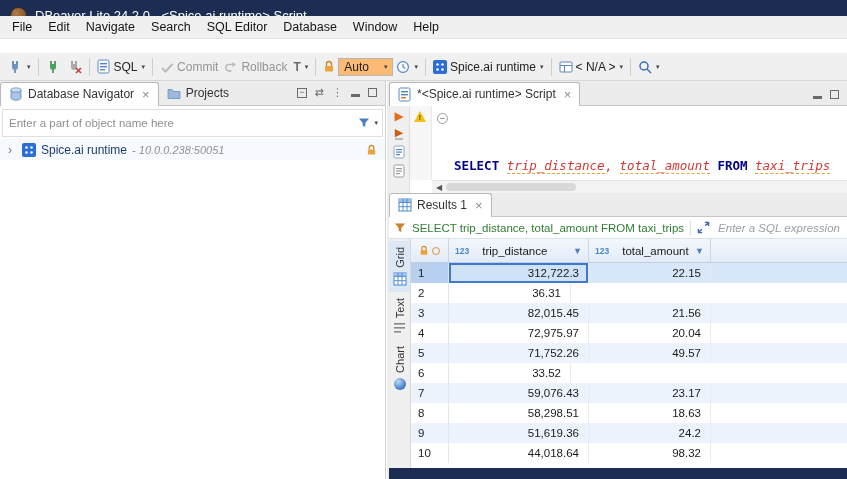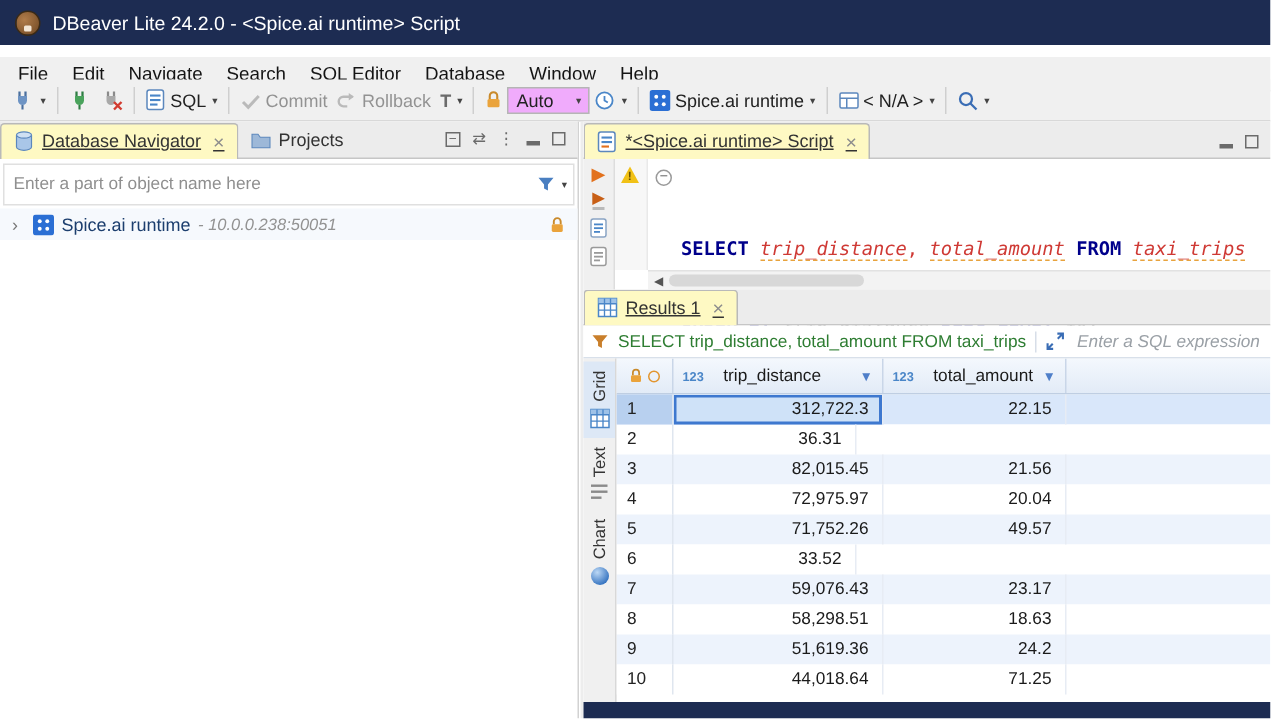--- a/index.html
+++ b/index.html
@@ -15,50 +15,50 @@
   .titlebar { position:absolute; top:0; left:0; right:0; height:30px;
     background:#1d2c52; color:#fff; display:flex; align-items:center;
     gap:8px; padding:0 10px; font-size:13px; }
   .app-icon { width:17px; height:17px; border-radius:50%;
     background:radial-gradient(circle at 35% 35%, #b07c4a, #6e4722);
     border:1px solid #3a2a16; position:relative; }
   .app-icon::after { content:""; position:absolute; left:5px; top:9px;
     width:5px; height:4px; background:#f2e6d6; border-radius:1px; }
 
   
-  .menubar { position:absolute; top:38px; left:0; right:0; height:23px;
+  .menubar { position:absolute; top:16px; left:0; right:0; height:23px;
     background:#f0f0f0; display:flex; align-items:center; padding-left:4px;
     border-bottom:1px solid #e4e4e4; }
   .menu-item { padding:2px 8px; font-size:12.5px; color:#141414; }
 
   
   .toolbar { position:absolute; top:53px; left:0; right:0; height:28px;
     background:#f0f0f0; border-bottom:1px solid #d8d8d8;
     display:flex; align-items:center; padding:0 5px; }
   .tb-btn { display:inline-flex; align-items:center; gap:3px; padding:2px 3px;
     font-size:12px; color:#222; border-radius:2px; }
   .caret { font-size:7px; color:#444; margin-left:1px; }
   .tb-sep { width:1px; height:18px; background:#cfcfcf; margin:0 4px; flex:none; }
   .combo { display:inline-flex; align-items:center; gap:14px; border:1px solid #b5b5b5;
-    background:#f0abfc; padding:1px 5px; height:18px; font-size:12px; }
+    background:#fdba74; padding:1px 5px; height:18px; font-size:12px; }
   .disabled { opacity:.45; }
   .t-glyph { font-weight:bold; color:#6b6b6b; font-size:12px; }
 
   
   .left-panel { position:absolute; top:81px; left:0; width:386px; bottom:0;
     background:#fff; border-right:1px solid #d2d2d2; }
   .sash { position:absolute; top:81px; left:387px; width:2px; bottom:0; background:#ededed; }
   .right-panel { position:absolute; top:81px; left:389px; right:0; bottom:0; background:#fff; }
 
   .tabbar { height:25px; background:#ececec; border-bottom:1px solid #c6c6c6;
     display:flex; align-items:flex-end; }
   .tab { display:inline-flex; align-items:center; gap:5px; height:24px; padding:0 8px;
     font-size:12px; color:#333; }
-  .tab.active { background:#fef9c3; border:1px solid #b9b9b9; border-bottom:none;
-    border-radius:3px 3px 0 0; margin-bottom:-1px; padding-bottom:1px;text-decoration:underline; }
+  .tab.active { background:#ffffff; border:1px solid #b9b9b9; border-bottom:none;
+    border-radius:3px 3px 0 0; margin-bottom:-1px; padding-bottom:1px; }
   .tab-close { color:#8d8d8d; font-size:13px; margin-left:3px; line-height:1; }
   .tabbar-tools { margin-left:auto; display:flex; align-items:center; gap:8px;
     padding:0 8px 6px 0; color:#6b6b6b; }
   .win-min { width:9px; height:3px; background:#6b6b6b; margin-top:6px; }
   .win-max { width:9px; height:9px; border:1.5px solid #6b6b6b; }
   .box-minus { width:10px; height:10px; border:1.2px solid #6b6b6b;
     display:flex; align-items:center; justify-content:center;
     font-size:9px; line-height:1; color:#6b6b6b; }
   .glyph-tool { font-size:11px; color:#6b6b6b; }
 
@@ -508,21 +508,21 @@
         </div>
         <div class="grid-row odd">
           <div class="rn">9</div>
           <div class="cell c1">51,619.36</div>
           <div class="cell c2">24.2</div>
           <div class="row-fill"></div>
         </div>
         <div class="grid-row">
           <div class="rn">10</div>
           <div class="cell c1">44,018.64</div>
-          <div class="cell c2">71.25</div>
+          <div class="cell c2">98.32</div>
           <div class="row-fill"></div>
         </div>
       </div>
     </div>
 
     <div class="bottom-strip"></div>
   </div>
 
 </div>
 

